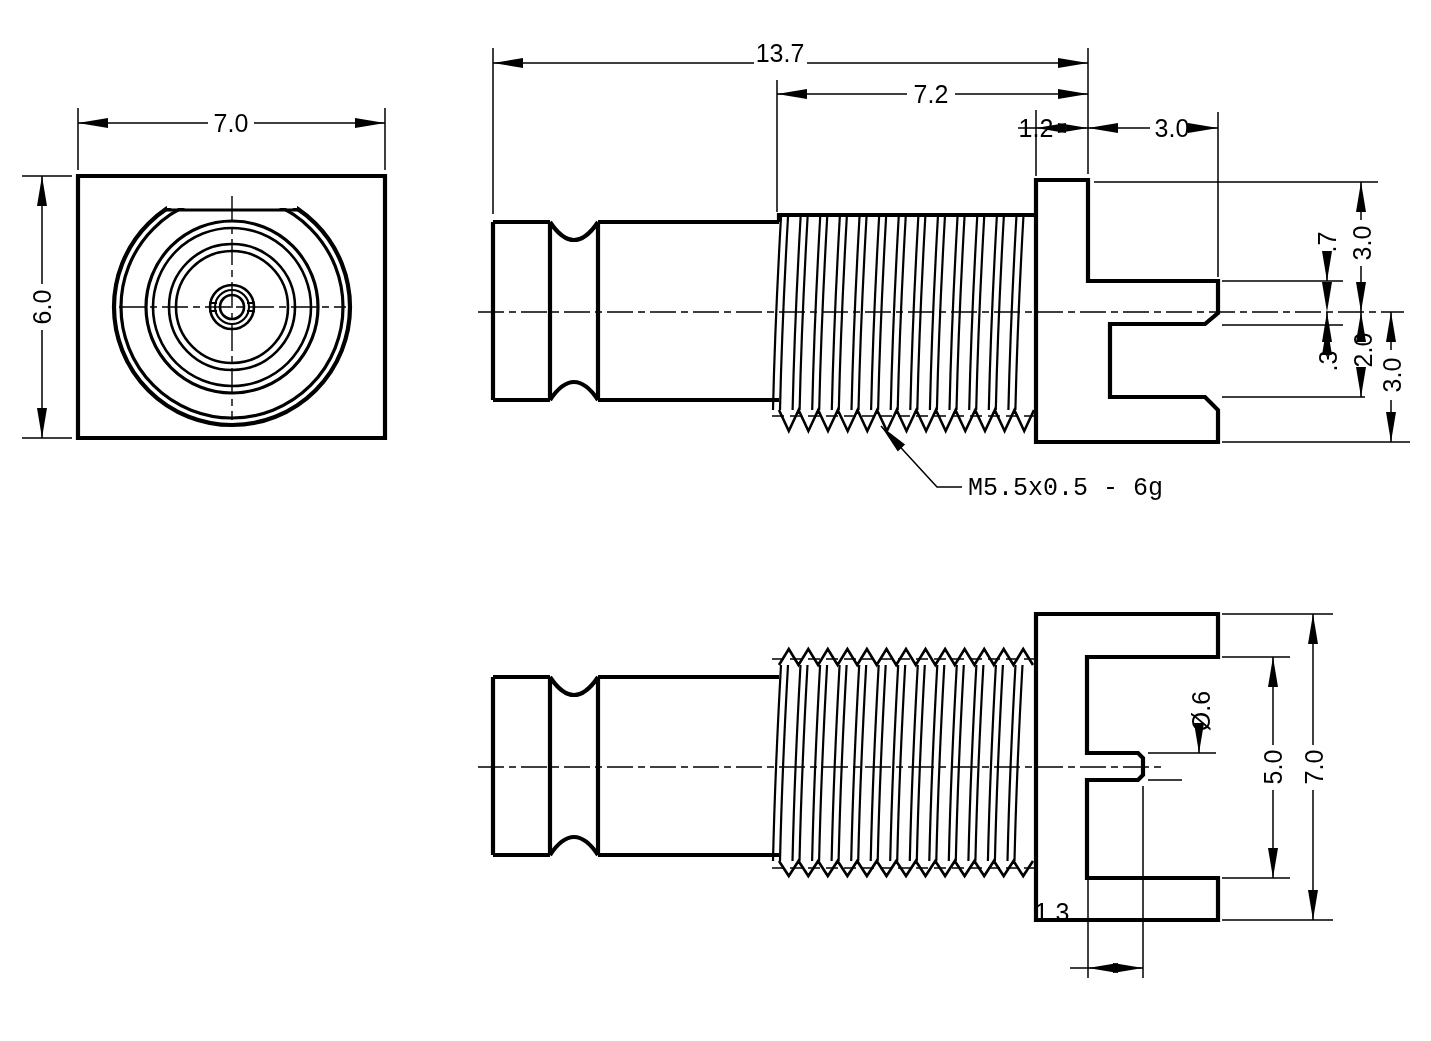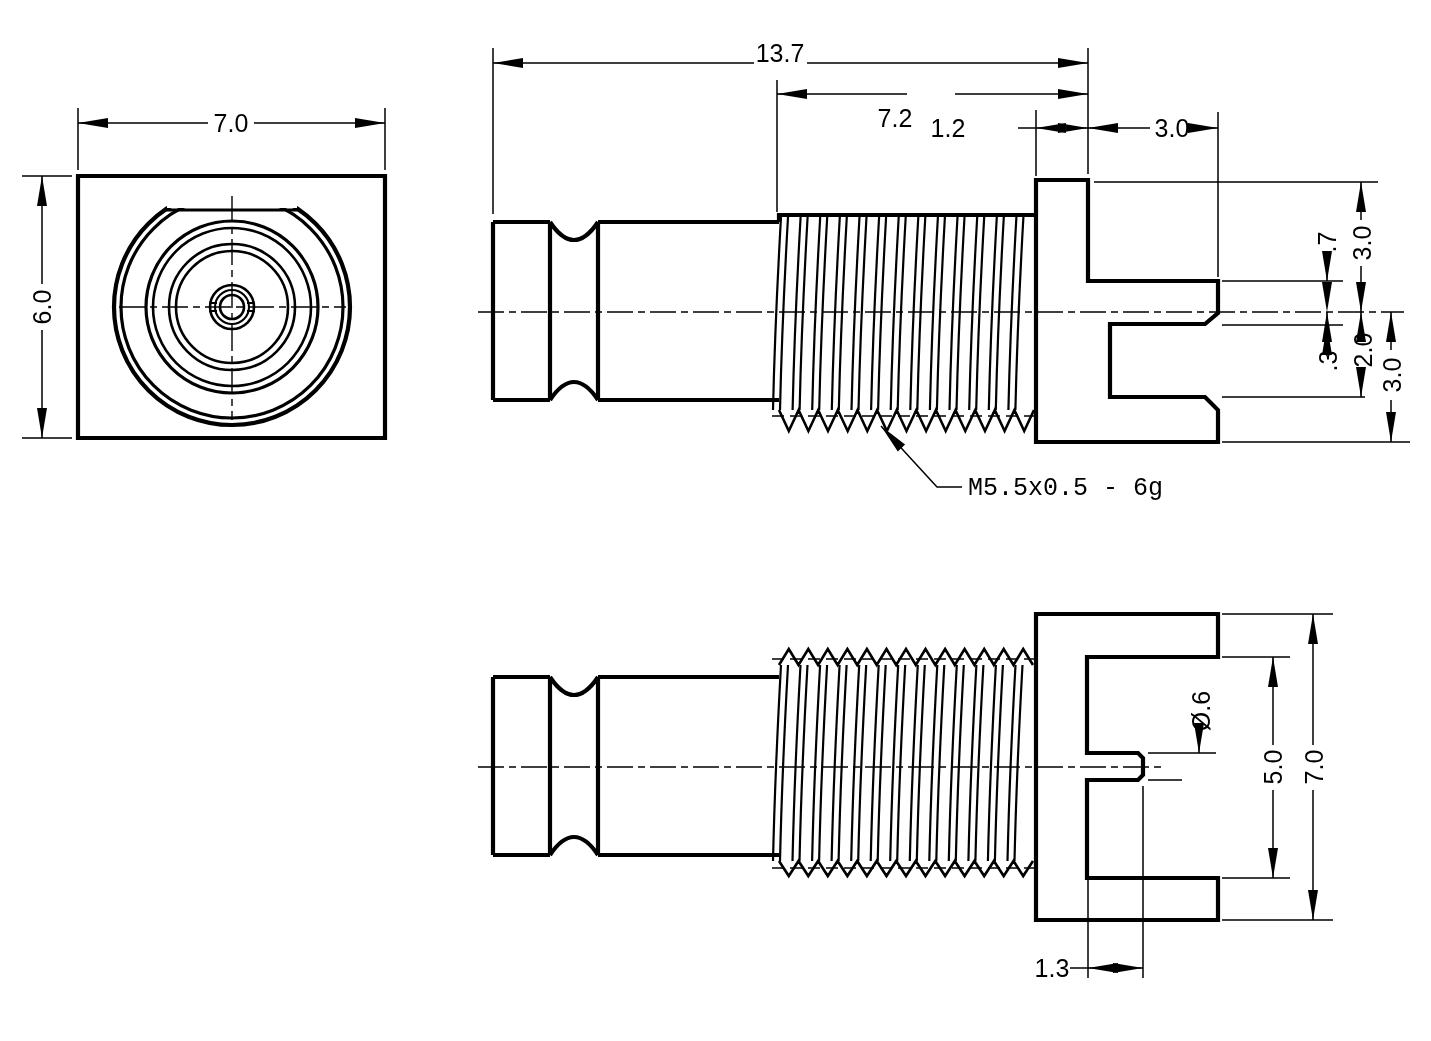--- a/index.html
+++ b/index.html
@@ -118,26 +118,26 @@
         <polygon points="1313,614 1318.0,644.0 1308.0,644.0" fill="#000"></polygon>
         <polygon points="1313,920 1308.0,890.0 1318.0,890.0" fill="#000"></polygon>
         <polygon points="1088,968 1118.0,963.0 1118.0,973.0" fill="#000"></polygon>
         <polygon points="1143,968 1113.0,973.0 1113.0,963.0" fill="#000"></polygon>
       </g>
   </svg>
 
   <span class="dim" style="left:231px;top:123px;">7.0</span>
   <span class="dim rot" style="left:42px;top:307px;">6.0</span>
   <span class="dim" style="left:780px;top:53px;">13.7</span>
-  <span class="dim" style="left:895px;top:94px;margin-top:24px;">7.2</span>
-  <span class="dim" style="left:948px;top:128px;">1.2</span>
+  <span class="dim" style="left:931px;top:94px;">7.2</span>
+  <span class="dim" style="left:1036px;top:128px;">1.2</span>
   <span class="dim" style="left:1172px;top:128px;">3.0</span>
   <span class="dim rot" style="left:1327px;top:242px;">.7</span>
   <span class="dim rot" style="left:1362px;top:243px;">3.0</span>
   <span class="dim rot" style="left:1328px;top:361px;">.3</span>
   <span class="dim rot" style="left:1363px;top:350px;">2.0</span>
   <span class="dim rot" style="left:1392px;top:375px;">3.0</span>
   <span class="dim aleft" style="left:968px;top:488px;font-family:Liberation Mono, monospace;">M5.5x0.5 - 6g</span>
   <span class="dim rot" style="left:1201px;top:711px;">Ø.6</span>
   <span class="dim rot" style="left:1273px;top:767px;">5.0</span>
   <span class="dim rot" style="left:1314px;top:767px;">7.0</span>
-  <span class="dim" style="left:1052px;top:968px;">1.3</span>
+  <span class="dim" style="left:1052px;top:912px;">1.3</span>
 </div>
 
 </body></html>

